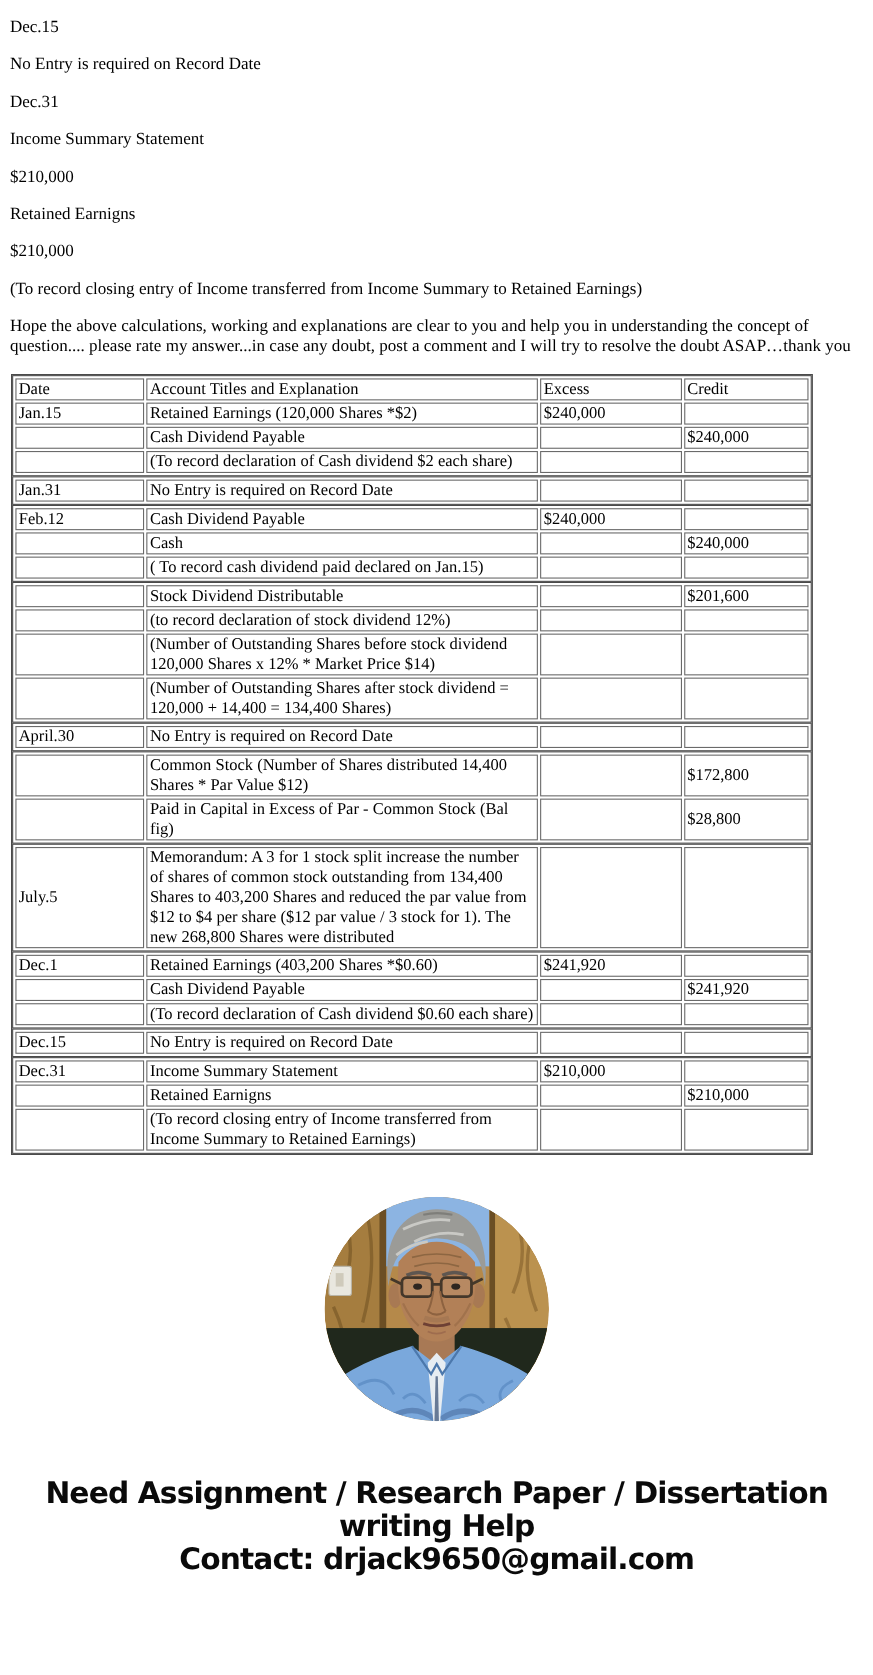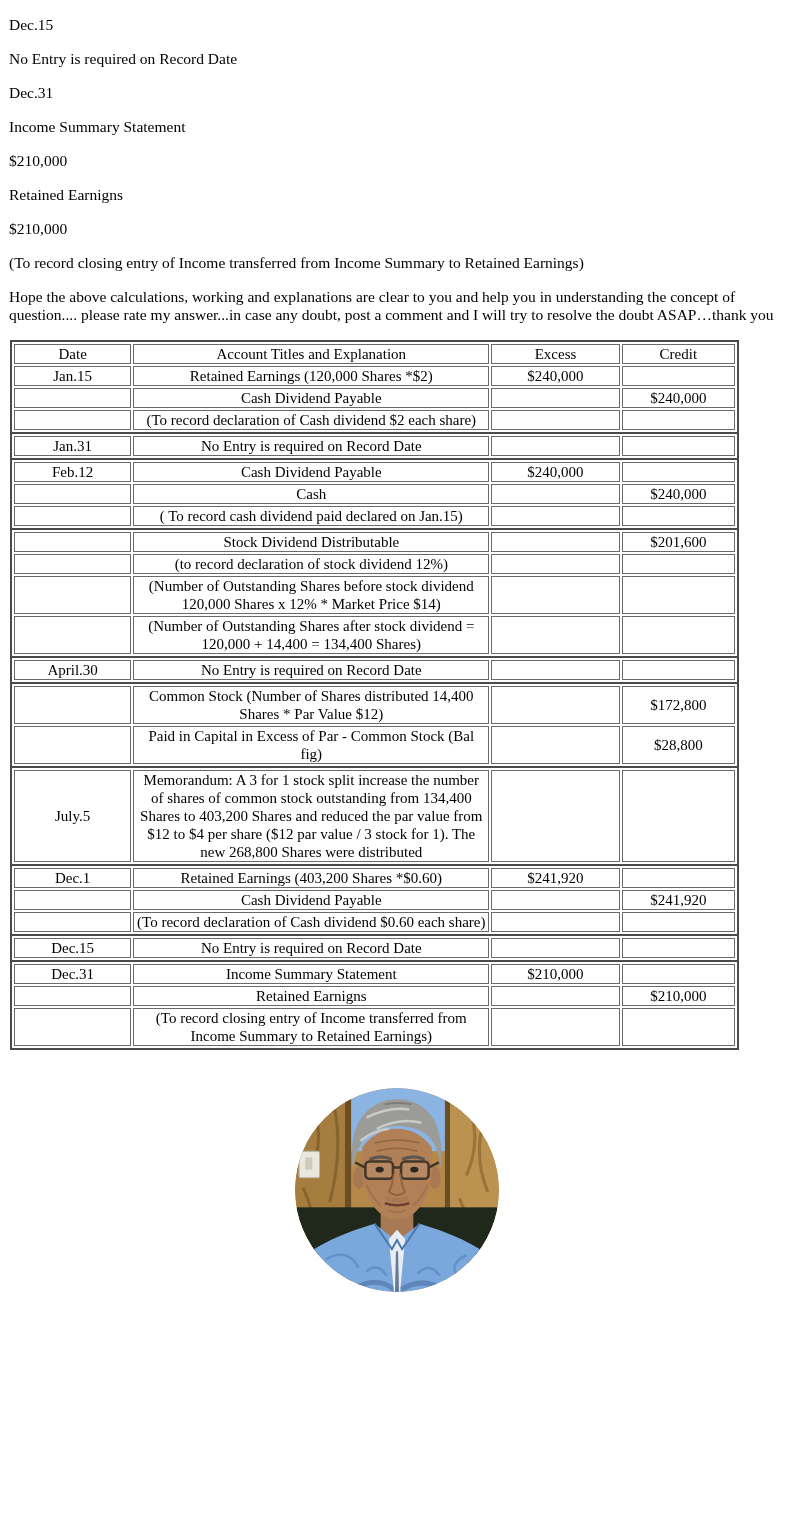--- a/index.html
+++ b/index.html
@@ -24,21 +24,20 @@
     font-size: 15.5px;
     line-height: 18px;
     max-width: 766px;
   }
   
   #journal {
     width: 727px;
     border: 1px solid #4b4b4b;
     margin-left: 1px;
     margin-top: 4px;
-    text-align: center;
   }
   #journal table {
     width: 100%;
     border-collapse: separate;
     border-spacing: 2px;
     border: 1px solid #4b4b4b;
     table-layout: fixed;
   }
   #journal td {
     border: 1px solid #6a6a6a;
@@ -343,14 +342,19 @@
 
         <path d="M97,84 Q95,97 92,102 M103,84 Q105,97 108,102 M92,102 Q100,108 108,102" stroke="#8d6240" stroke-width="1.8" fill="none"></path>
 
         <path d="M89,108 Q100,112 111,108" stroke="#9a7050" stroke-width="4" fill="none" opacity="0.5"></path>
         <path d="M88,113 Q100,117 112,113" stroke="#6e4034" stroke-width="2.5" fill="none"></path>
         <path d="M92,120 Q100,124 108,120" stroke="#96644a" stroke-width="1.5" fill="none" opacity="0.7"></path>
       </g>
     </svg>
   </div>
 
+  <div id="footer">
+    <div>Need Assignment / Research Paper / Dissertation</div>
+    <div>writing Help</div>
+    <div>Contact: drjack9650@gmail.com</div>
+  </div>
 
 </div>
 
 </body></html>

